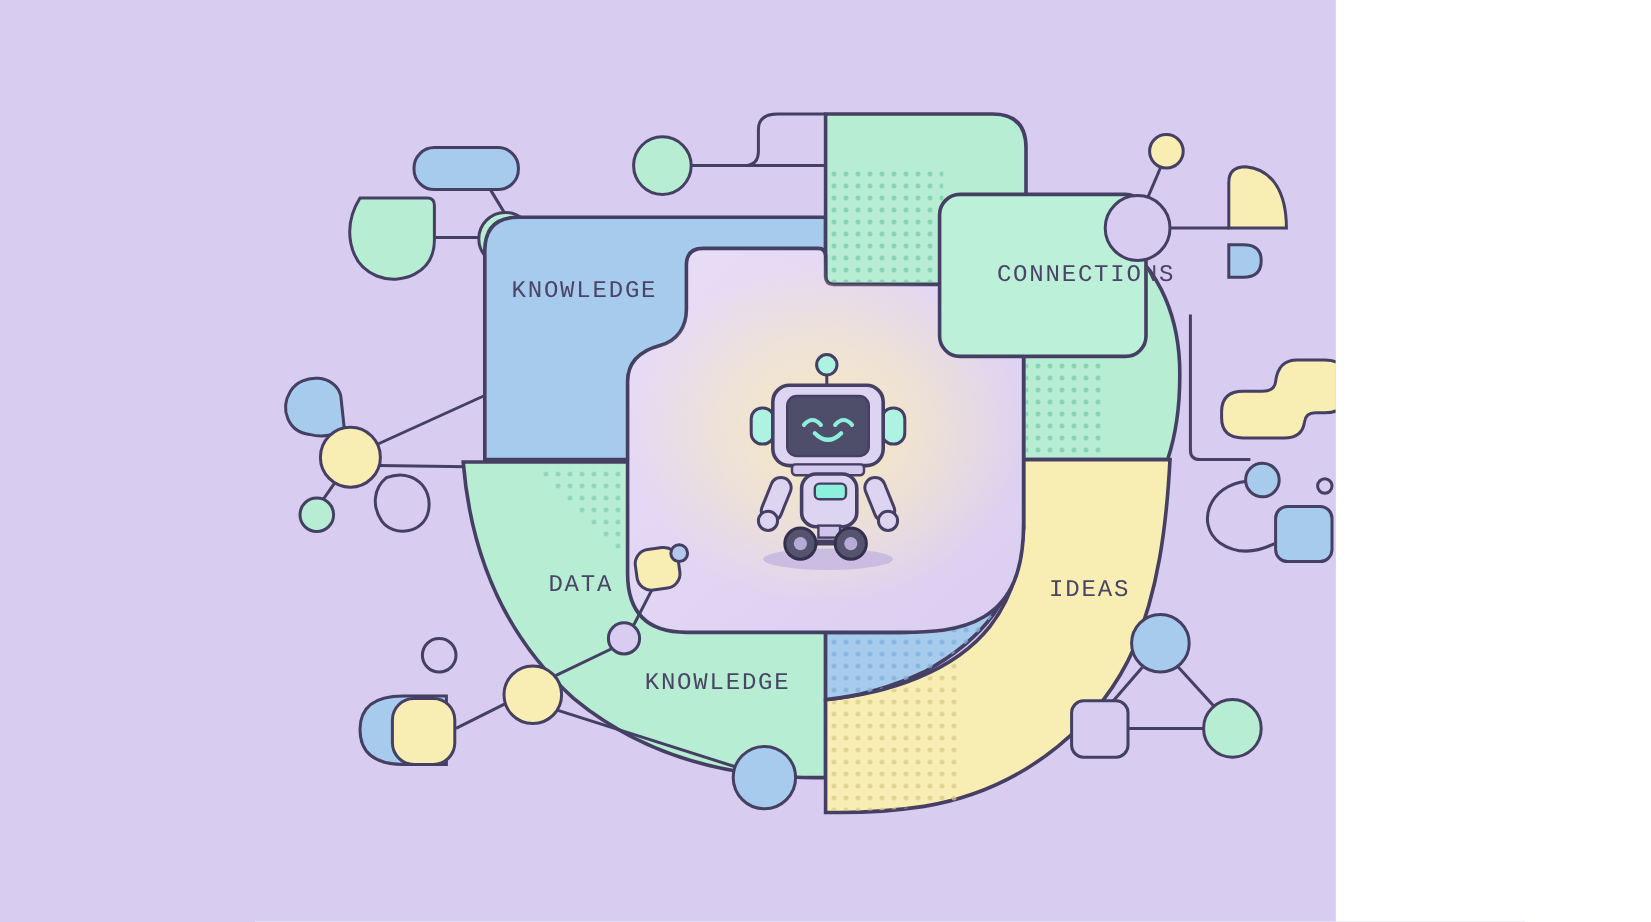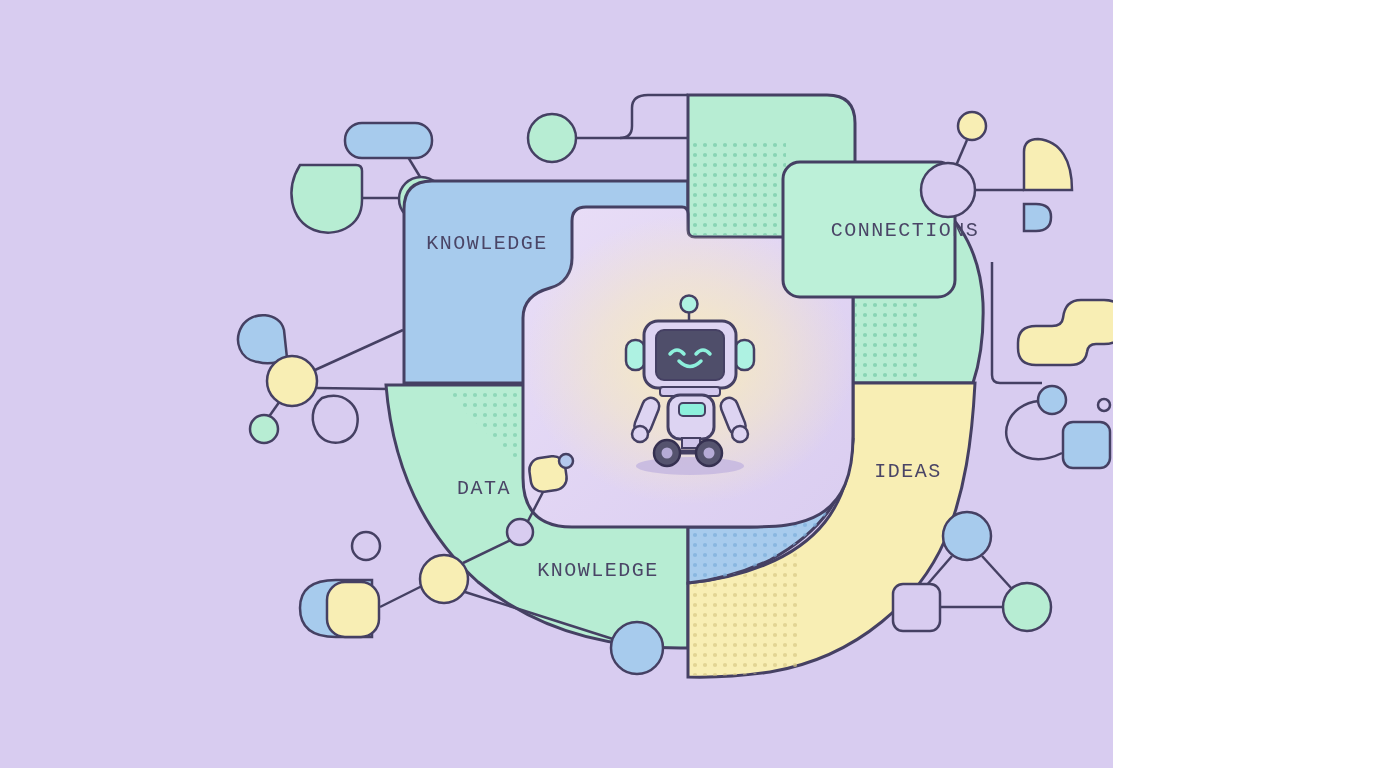--- a/index.html
+++ b/index.html
@@ -192,14 +192,14 @@
       <circle cx="667" cy="453" r="5.5" fill="#b6abd6"></circle>
       <circle cx="709" cy="453" r="13" fill="#55536e" stroke="#353050" stroke-width="2.5"></circle>
       <circle cx="709" cy="453" r="5.5" fill="#b6abd6"></circle>
     </g>
   </svg>
 
   <div class="label" style="left:487px;top:243px;">KNOWLEDGE</div>
   <div class="label" style="left:872px;top:230px;margin-left:33px;">CONNECTIONS</div>
   <div class="label" style="left:484px;top:488px;">DATA</div>
   <div class="label" style="left:598px;top:570px;">KNOWLEDGE</div>
-  <div class="label" style="left:908px;top:471px;">IDEAS</div>
+  <div class="label" style="left:908px;top:492px;">IDEAS</div>
 </div>
 
 </body></html>

